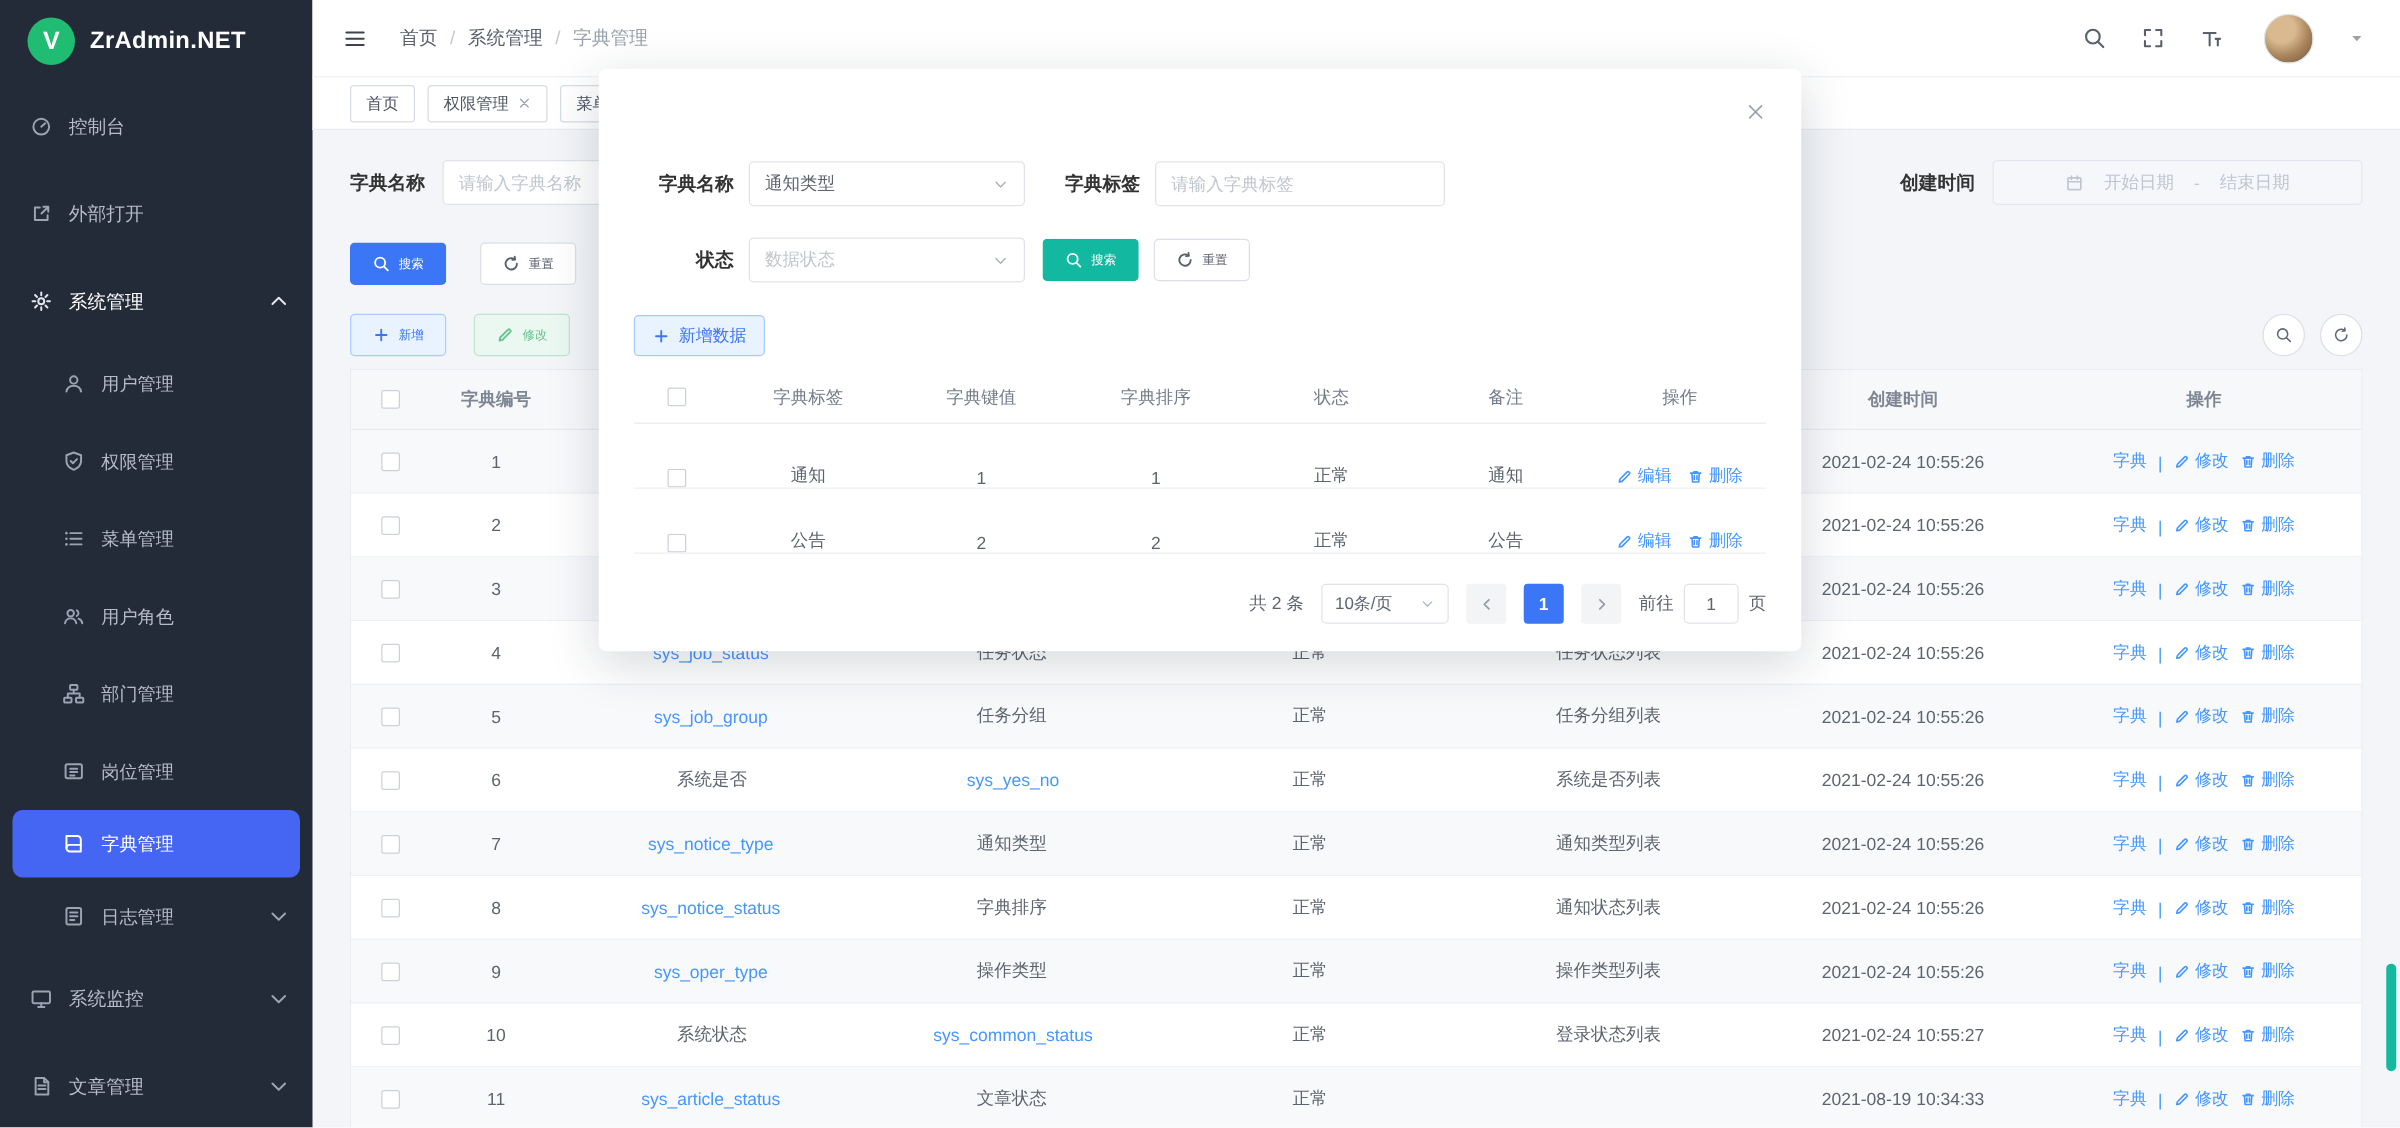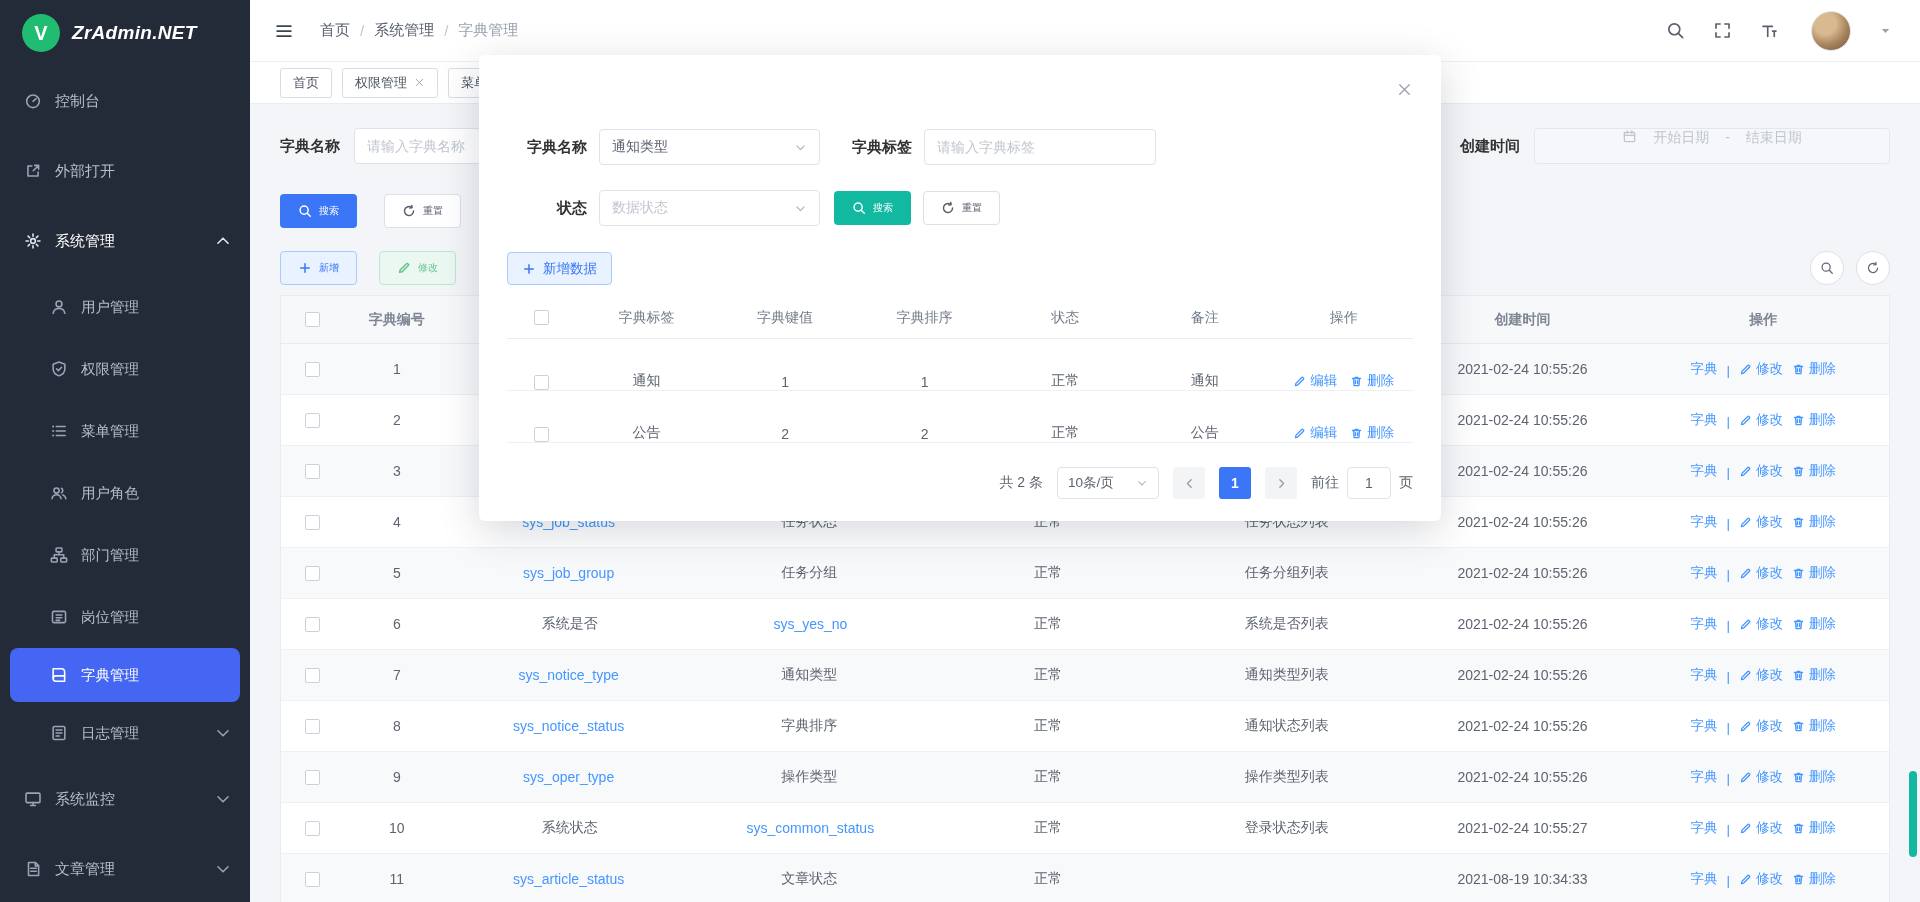--- a/index.html
+++ b/index.html
@@ -11,21 +11,21 @@
   .ic { width:17px; height:17px; stroke:currentColor; fill:none; stroke-width:1.4;
         stroke-linecap:round; stroke-linejoin:round; flex-shrink:0; }
   .f { fill:currentColor; stroke:none; }
 
   
   .sidebar { width:250px; height:100%; background:#242b38; color:#b6bdc9; flex-shrink:0;
              display:flex; flex-direction:column; overflow:hidden; }
   .logo { height:66px; display:flex; align-items:center; gap:12px; padding-left:22px; flex-shrink:0; }
   .logo-circle { width:38px; height:38px; border-radius:50%; background:#1fbc72; color:#fff;
                  display:flex; align-items:center; justify-content:center; font-weight:bold; font-size:20px; }
-  .logo-title { color:#fff; font-size:19px; font-weight:bold; letter-spacing:.3px;font-style:italic; }
+  .logo-title { color:#fff; font-size:19px; font-weight:bold; letter-spacing:.3px; }
   .nav { flex:1; }
   .nav-item { height:70px; display:flex; align-items:center; gap:13px; padding:0 18px 0 24px;
               font-size:15px; cursor:pointer; }
   .nav-item.sub { height:62px; padding-left:50px; font-size:14.5px; }
   .nav-item .ic { width:18px; height:18px; color:#9aa3b2; }
   .nav-item.parent-open { color:#fff; }
   .nav-item.parent-open .ic { color:#e3e7ee; }
   .nav-item.active { background:#4466f2; color:#fff; border-radius:8px; margin:0 10px;
                      padding-left:40px; height:54px; }
   .nav-item.active .ic { color:#fff; }
@@ -56,22 +56,22 @@
 
   
   .content { flex:1; padding:24px 30px 0; overflow:hidden; }
   .filter-row { display:flex; align-items:center; justify-content:space-between; }
   .field { display:flex; align-items:center; gap:14px; }
   .field label { font-weight:bold; font-size:15px; color:#333; white-space:nowrap; }
   .text-input { height:36px; width:232px; border:1px solid #dfe3e9; border-radius:4px;
                 padding:0 12px; font-size:14px; color:#5d646f; background:#fff; outline:none;
                 font-family:inherit; }
   input::placeholder { color:#c0c6cf; }
-  .daterange { height:36px; width:356px; background:#f5f7fa; border:1px solid #e3e7ed;
-               border-radius:4px; display:flex; align-items:flex-start; justify-content:center;
+  .daterange { height:36px; width:296px; background:#f5f7fa; border:1px solid #e3e7ed;
+               border-radius:4px; display:flex; align-items:center; justify-content:center;
                gap:16px; color:#bfc6d0; font-size:14px; cursor:pointer; }
   .daterange .ic { width:15px; height:15px; color:#c0c6cf; }
 
   .btn { height:34px; border-radius:4px; font-size:10px; display:inline-flex; align-items:center;
          gap:7px; padding:0 17px; border:1px solid transparent; cursor:pointer;
          font-family:inherit; white-space:nowrap; }
   .btn .ic { width:14px; height:14px; stroke-width:1.7; }
   .btn-primary { background:#3a76f6; color:#fff; }
   .btn-teal { background:#12b8a0; color:#fff; }
   .btn-default { background:#fff; border-color:#dcdfe6; color:#59606c; }

